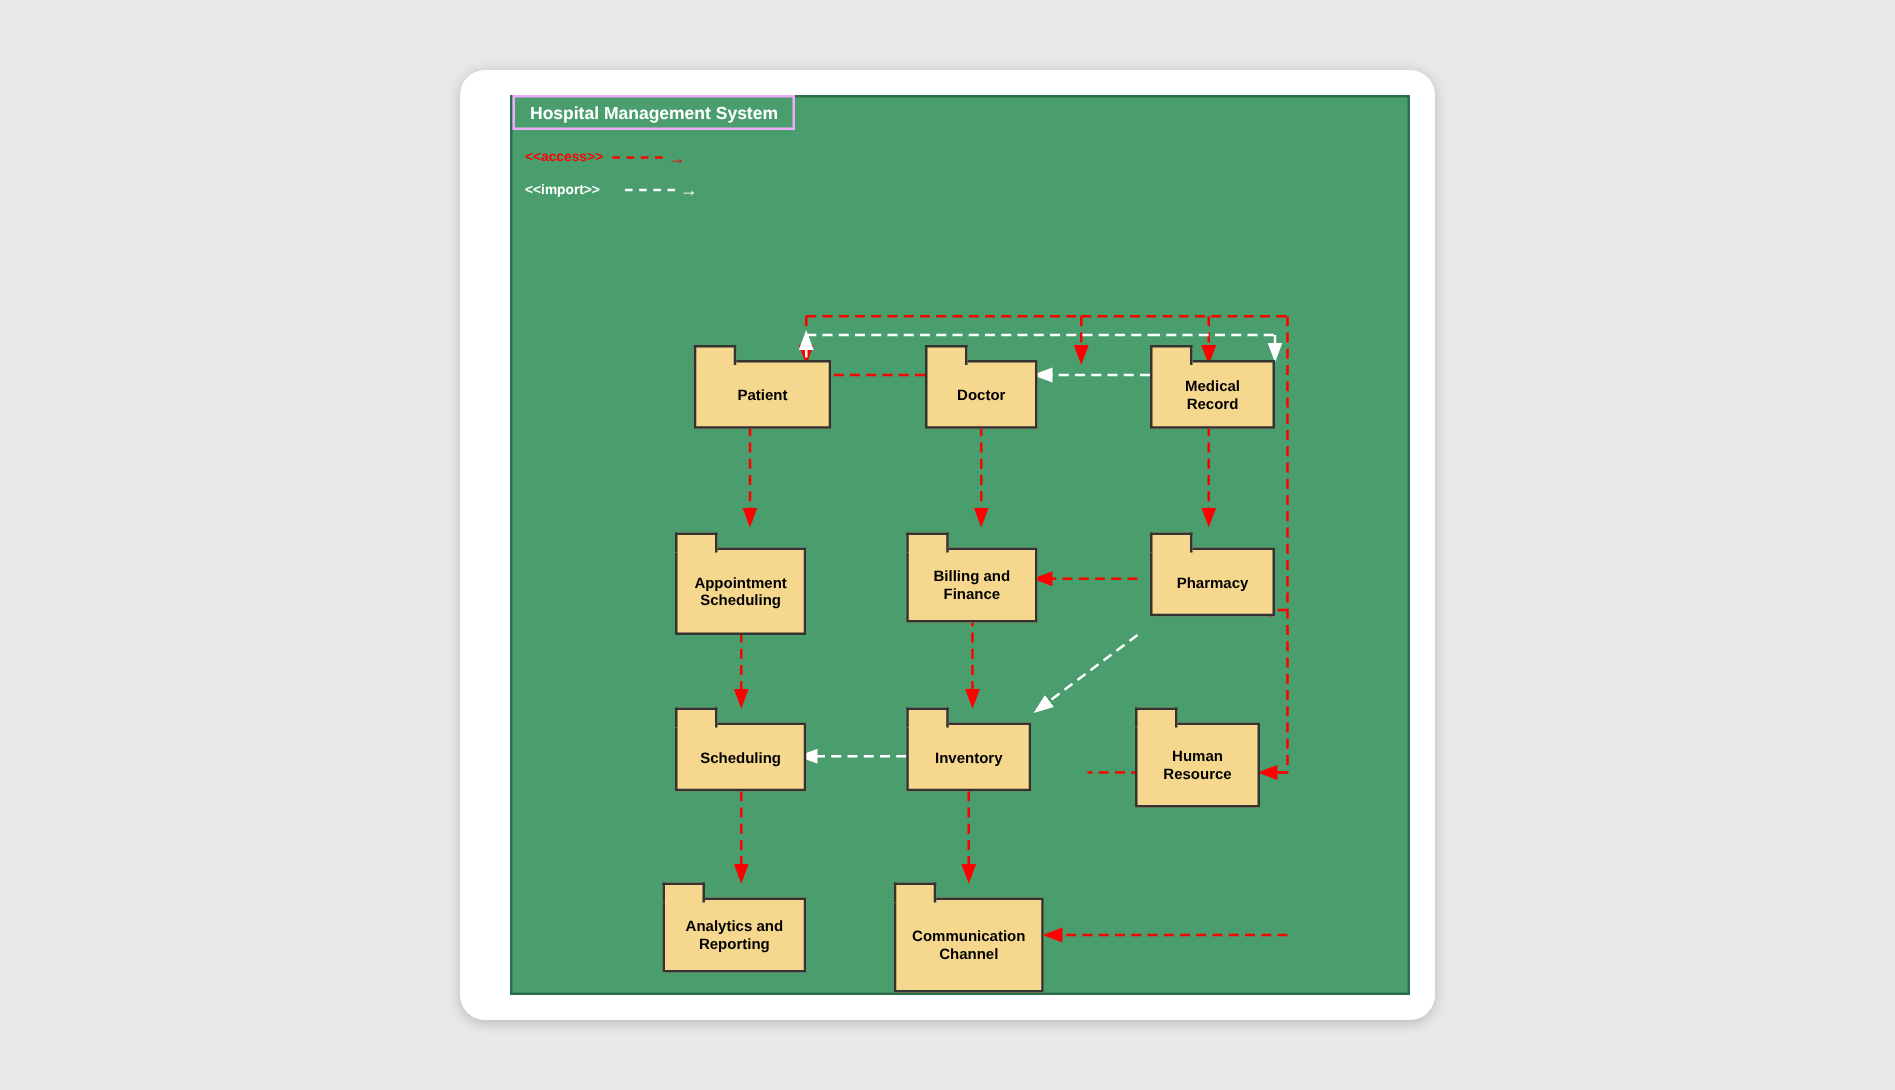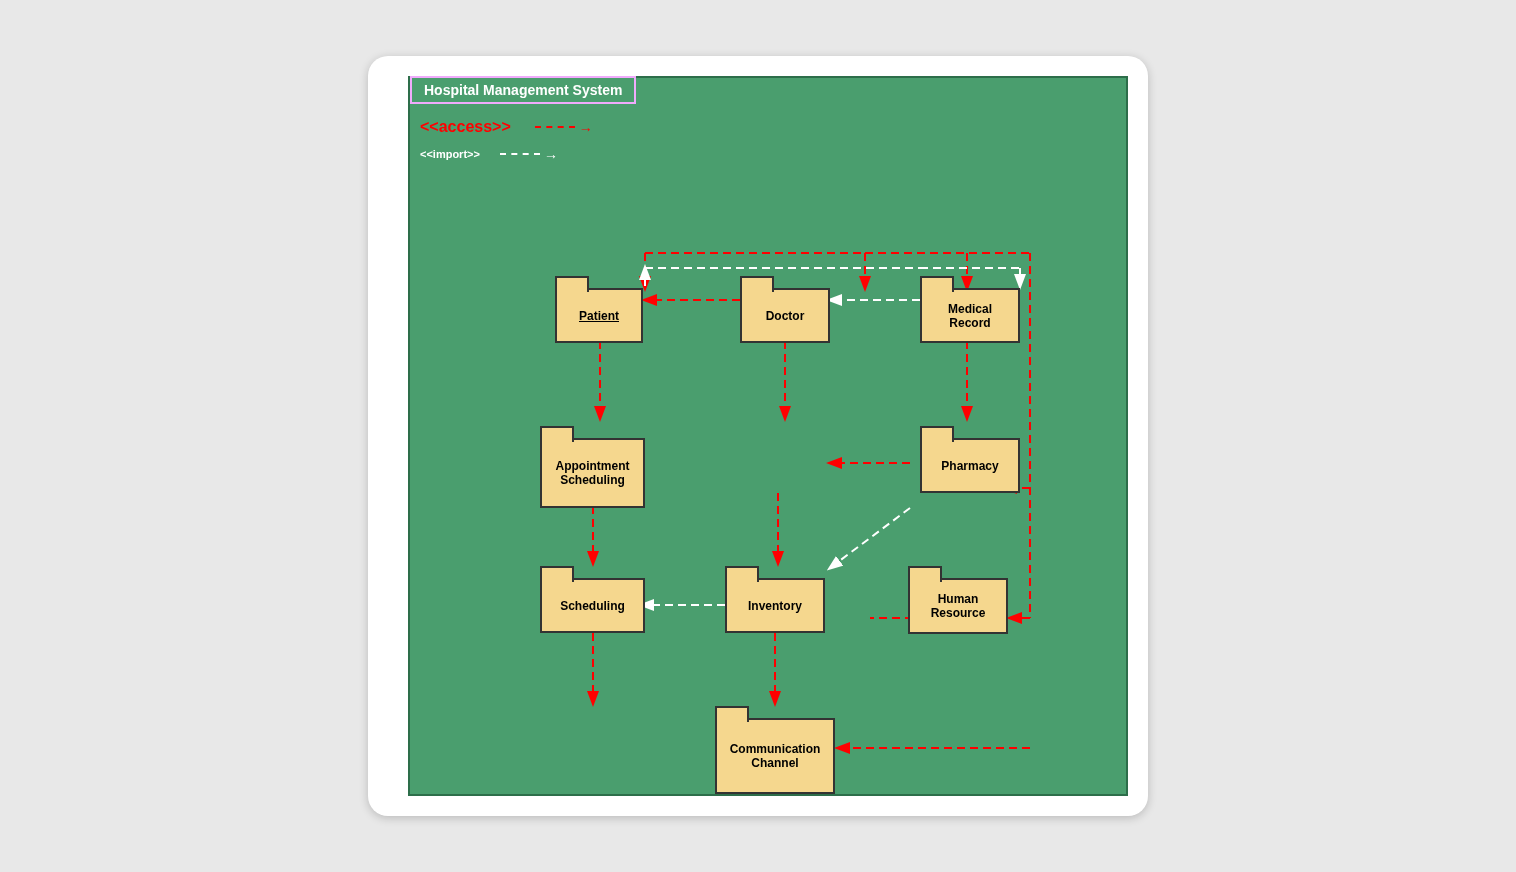--- a/index.html
+++ b/index.html
@@ -59,24 +59,24 @@
       left: 10px;
     }
 
     .legend-item {
       display: flex;
       align-items: center;
       margin-bottom: 10px;
     }
 
     .legend-label {
-      font-size: 16px;
+      font-size: 11px;
       font-weight: bold;
       color: red;
-      margin-right: 24px;
+      margin-right: 8px;
     }
 
     .legend-label-white {
       font-size: 11px;
       font-weight: bold;
       color: white;
       margin-right: 20px;
     }
 
     .legend-line-red {
@@ -214,53 +214,59 @@
         <line x1="455" y1="175" x2="455" y2="210" stroke="red" stroke-width="2" stroke-dasharray="8,5" marker-end="url(#arrowRed)"></line>
         <line x1="557" y1="175" x2="557" y2="210" stroke="red" stroke-width="2" stroke-dasharray="8,5" marker-end="url(#arrowRed)"></line>
 
         <line x1="235" y1="190" x2="510" y2="190" stroke="white" stroke-width="2" stroke-dasharray="8,5"></line>
         <line x1="510" y1="190" x2="610" y2="190" stroke="white" stroke-width="2" stroke-dasharray="8,5"></line>
         <line x1="610" y1="190" x2="610" y2="208" stroke="white" stroke-width="2" stroke-dasharray="8,5" marker-end="url(#arrowWhite)"></line>
         <line x1="235" y1="208" x2="235" y2="190" stroke="white" stroke-width="2" stroke-dasharray="8,5" marker-end="url(#arrowWhite)"></line>
 
       </svg>
 
-      <div class="component" style="left:145px; top:210px; width:88px; height:55px;text-decoration:underline;">
+      <div class="component" style="left:145px; top:210px; width:110px; height:55px;">
         <span>Patient</span>
       </div>
 
       <div class="component" style="left:330px; top:210px; width:90px; height:55px;">
         <span>Doctor</span>
       </div>
 
       <div class="component" style="left:510px; top:210px; width:100px; height:55px;">
         <span>Medical<br>Record</span>
       </div>
 
       <div class="component" style="left:130px; top:360px; width:105px; height:70px;">
         <span>Appointment<br>Scheduling</span>
       </div>
 
+      <div class="component" style="left:315px; top:360px; width:105px; height:60px;">
+        <span>Billing and<br>Finance</span>
+      </div>
 
       <div class="component" style="left:498px; top:360px; width:100px; height:55px;margin-left:12px;">
         <span>Pharmacy</span>
       </div>
 
       <div class="component" style="left:130px; top:500px; width:105px; height:55px;">
         <span>Scheduling</span>
       </div>
 
       <div class="component" style="left:315px; top:500px; width:100px; height:55px;">
         <span>Inventory</span>
       </div>
 
-      <div class="component" style="left:498px; top:500px; width:100px; height:56px;">
+      <div class="component" style="left:498px; top:500px; width:100px; height:68px;">
         <span>Human<br>Resource</span>
       </div>
 
+      <div class="component" style="left:120px; top:640px; width:115px; height:60px;">
+        <span>Analytics and<br>Reporting</span>
+      </div>
 
       <div class="component" style="left:305px; top:640px; width:120px; height:76px;">
         <span>Communication<br>Channel</span>
       </div>
 
     </div>
   </div>
 </div>
 
 </body></html>

